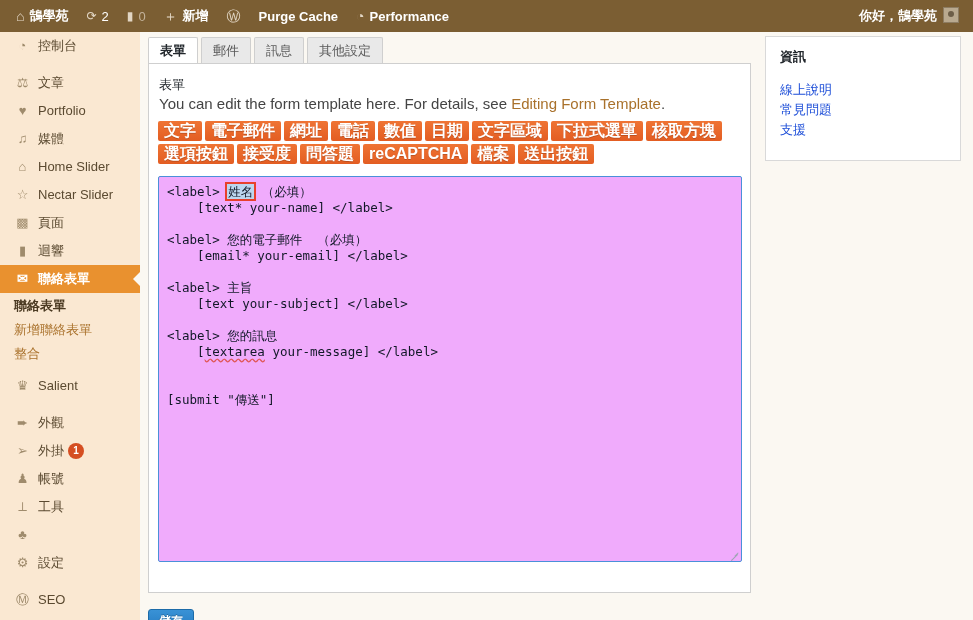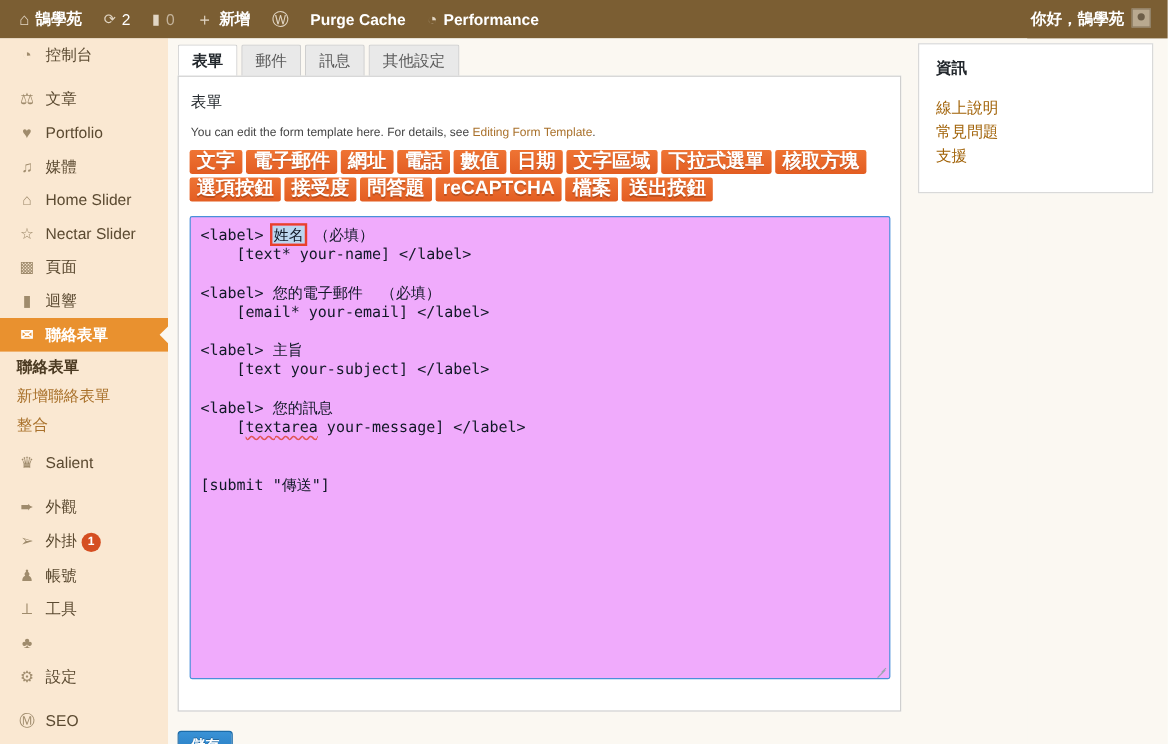--- a/index.html
+++ b/index.html
@@ -179,23 +179,23 @@
     width: 603px; height: 530px;
     background: #ffffff;
     border: 1px solid #cfcfcf;
   }
   #panel-title {
     font-size: 13px;
     color: #23282d;
     margin: 12px 0 0 10px;
   }
   #panel-desc {
-    font-size: 10px;
+    font-size: 15px;
     color: #444444;
-    margin: 11px 0 0 10px;
+    margin: 1px 0 0 10px;
   }
   #panel-desc a { color: #a9712b; text-decoration: none; cursor: pointer; }
 
   #tagbar {
     margin: 9px 0 0 9px;
     width: 584px;
     line-height: 0;
   }
   .tagbtn {
     display: inline-block;
@@ -284,21 +284,21 @@
   }
   #info-title {
     font-size: 13px;
     font-weight: bold;
     color: #23282d;
     margin-bottom: 14px;
   }
   .info-link {
     display: block;
     font-size: 13px;
-    color: #a16207;
+    color: #1d4ed8;
     line-height: 20px;
     cursor: pointer;
     text-decoration: none;
   }
 </style>
 </head>
 <body>
 
 <div id="adminbar">
   <div class="ab-item first">

